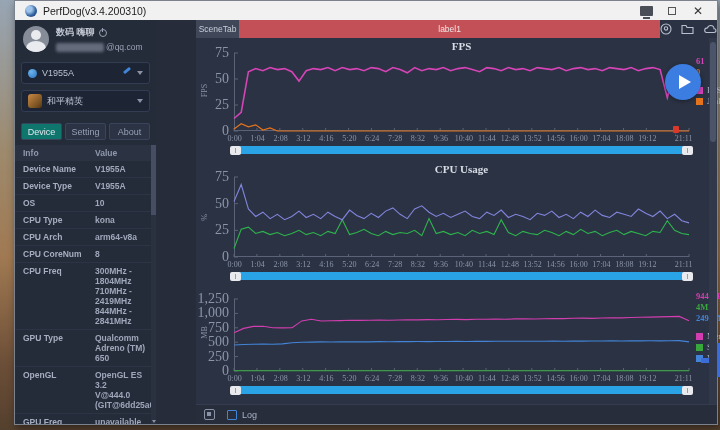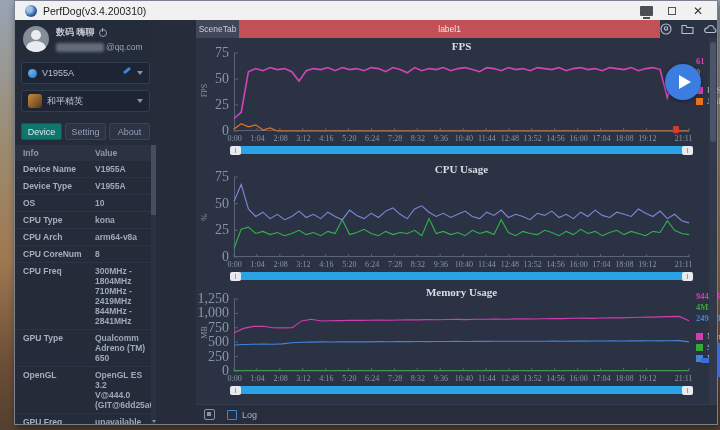--- a/index.html
+++ b/index.html
@@ -405,21 +405,20 @@
               <div class="xtick" style="left: 90.63%;">19:12</div>
               <div class="xtick" style="left: 100%; transform: translateX(-80%);">21:11</div>
             </div>
           <div class="slider" style="top:114px">
             <div class="handle hl"></div>
             <div class="handle hr"></div>
           </div>
         </div>
 
         <div class="chart" id="chart-mem">
-          <div class="chart-title" style="top:3px">Memory Usage</div>
           <div class="ylab" style="top:45px">MB</div>
           <div class="yticks" style="top:16px;height:72px">
               <div class="ytick" style="top: 100%;">0</div>
               <div class="ytick" style="top: 80%;">250</div>
               <div class="ytick" style="top: 60%;">500</div>
               <div class="ytick" style="top: 40%;">750</div>
               <div class="ytick" style="top: 20%; text-align: right;">1,000</div>
               <div class="ytick" style="top: 0%;">1,250</div>
             </div>
           <div class="plot-wrap" style="top:16px;height:72px">

